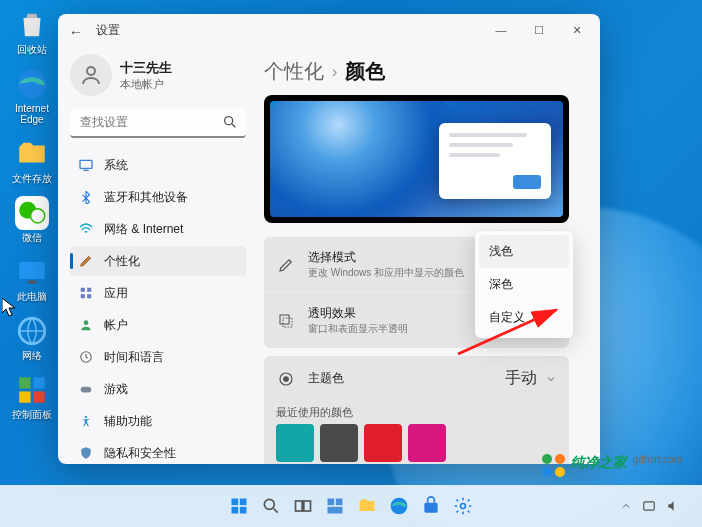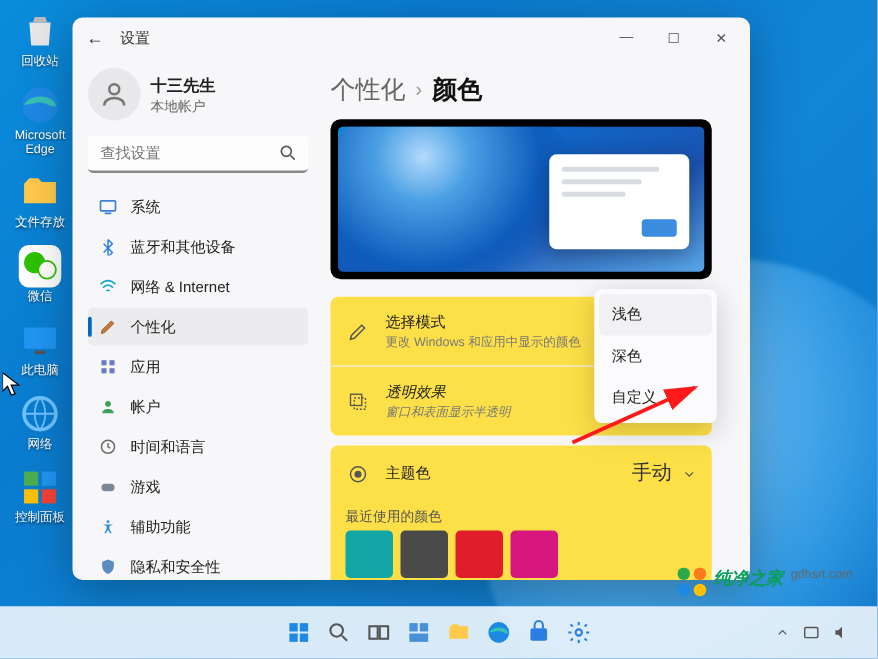--- a/index.html
+++ b/index.html
@@ -50,23 +50,23 @@
 .preview { width: 305px; height: 128px; background: #000; border-radius: 8px; padding: 6px; margin-bottom: 14px; position: relative; overflow: hidden; }
 .preview-inner { width: 100%; height: 100%; border-radius: 4px; background: linear-gradient(160deg, #0a8cdb 0%, #1066c6 30%, #1b52b0 60%, #5aa6e8 100%); position: relative; overflow: hidden; }
 .preview-inner::before { content: ""; position: absolute; left: -20px; top: -30px; width: 220px; height: 180px; background: radial-gradient(ellipse at 40% 30%, #b3dafc 0%, #4ba0e4 20%, #0e5cbc 50%, transparent 70%); border-radius: 50%; }
 .preview-window { position: absolute; right: 12px; top: 22px; width: 112px; height: 76px; background: #fff; border-radius: 6px; box-shadow: 0 4px 16px rgba(0,0,0,0.3); padding: 10px; }
 .preview-window .line { height: 4px; background: #d8dbe0; border-radius: 2px; margin-bottom: 6px; }
 .preview-window .line.w1 { width: 85%; }
 .preview-window .line.w2 { width: 70%; }
 .preview-window .line.w3 { width: 55%; }
 .preview-window .btn { position: absolute; right: 10px; bottom: 10px; width: 28px; height: 14px; background: #3a8cde; border-radius: 3px; }
 
-.card { width: 305px; background: #fde047; border-radius: 6px; margin-bottom: 8px; }
+.card { width: 305px; background: #e5e5e5; border-radius: 6px; margin-bottom: 8px; }
 .setting-row { display: flex; align-items: center; padding: 12px 12px; gap: 12px; position: relative; }
-.setting-row + .setting-row { border-top: 1px solid #eee; font-style: italic; }
+.setting-row + .setting-row { border-top: 1px solid #eee; }
 .setting-row .ricon { width: 20px; height: 20px; color: #555; display: flex; align-items: center; justify-content: center; }
 .setting-row .rtext .rtitle { font-size: 12px; color: #222; }
 .setting-row .rtext .rsub { font-size: 10px; color: #777; }
 .setting-row .rctrl { margin-left: auto; display: flex; align-items: center; gap: 8px; font-size: 16px; color: #333; }
 
 .dropdown { position: absolute; right: -4px; top: -6px; width: 98px; background: #fbfbfd; border-radius: 6px; box-shadow: 0 6px 24px rgba(0,0,0,0.18); padding: 4px; z-index: 50; }
 .dropdown .dd-item { font-size: 12px; padding: 8px 10px; border-radius: 4px; cursor: pointer; color: #222; }
 .dropdown .dd-item.sel { background: #f1f1f3; }
 
 .color-row { display: flex; gap: 6px; padding: 4px 12px 14px; }
@@ -95,21 +95,21 @@
       </div>
       <span>回收站</span>
     </div>
   <div class="di">
       <div class="ibox">
         <svg viewBox="0 0 24 24">
           <circle cx="12" cy="12" r="10" fill="#1e88e5"></circle>
           <path d="M3 12c3-7 18-6 18 1-5 0-7-4-12-2" fill="#36c2b4"></path>
         </svg>
       </div>
-      <span>Microsoft Edge</span>
+      <span>Internet Edge</span>
     </div>
   <div class="di">
       <div class="ibox">
         <svg viewBox="0 0 24 24">
           <path fill="#ffc94a" d="M3 7l3-3h5l2 2h8v12H3z"></path>
         </svg>
       </div>
       <span>文件存放</span>
     </div>
   <div class="di">

